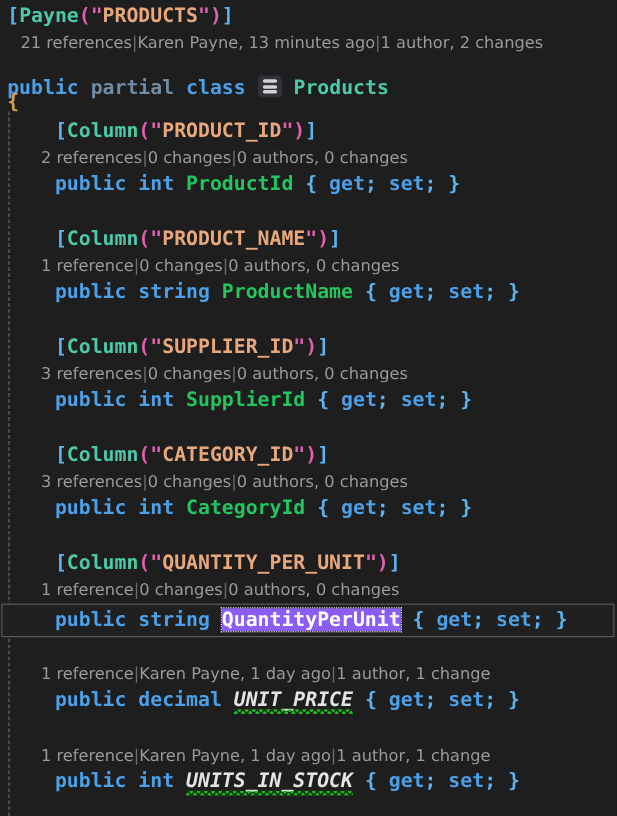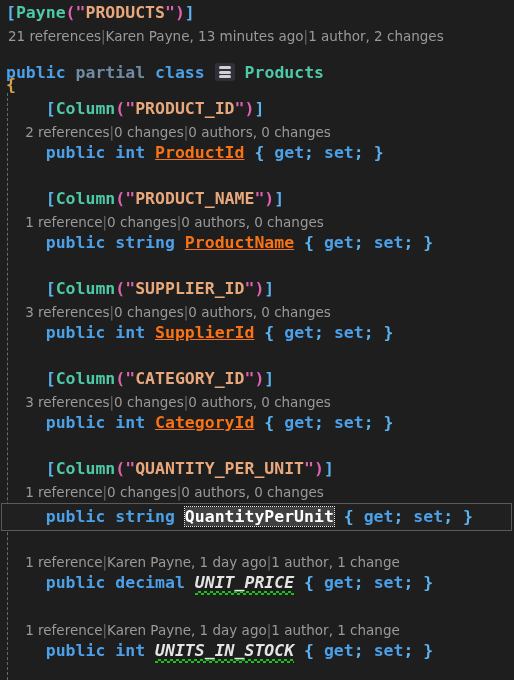--- a/index.html
+++ b/index.html
@@ -54,33 +54,33 @@
     width: 514px;
     height: 20px;
     line-height: 20px;
     font-family: "DejaVu Sans", sans-serif;
     font-size: 13.5px;
     font-weight: normal;
     color: #9a9a9a;
     white-space: pre;
     box-sizing: border-box;
   }
-  .lens-line .txt { padding-left: 8px; display: inline-block; }
+  .lens-line .txt { padding-left: 17px; display: inline-block; }
 
   .lens-sep { color: #6d6d6d; }
 
   
   .t-bracket  { color: #5bb3f0; }  
   .t-attr     { color: #4ec9a7; }  
   .t-paren    { color: #e060b0; }  
   .t-string   { color: #e8a87c; }  
   .t-kw       { color: #4ba0e8; }  
   .t-kw-dim   { color: #6f8ba5; }  
   .t-type     { color: #4ec9a7; }  
-  .t-ident    { color: #f97316; text-decoration: underline; }  
+  .t-ident    { color: #22c55e; }  
   .t-brace    { color: #d8a24a; }  
   .t-pbrace   { color: #5bb3f0; }  
   .t-punct    { color: #5bb3f0; }  
 
   
   .class-icon {
     display: inline-block;
     position: relative;
     width: 20px;
     height: 18px;
@@ -106,21 +106,21 @@
     left: 1px;
     width: 511px;
     height: 28px;
     box-sizing: border-box;
     border: 1px solid #5a5a5a;
     background: #202020;
   }
 
   
   .sel {
-    background: #404040;
+    background: #8b5cf6;
     color: #ffffff;
     outline: 1px dotted #e8e8e8;
     outline-offset: 0px;
   }
 
   
   .squiggle {
     position: relative;
     color: #e4e4e4;
     font-style: italic;

